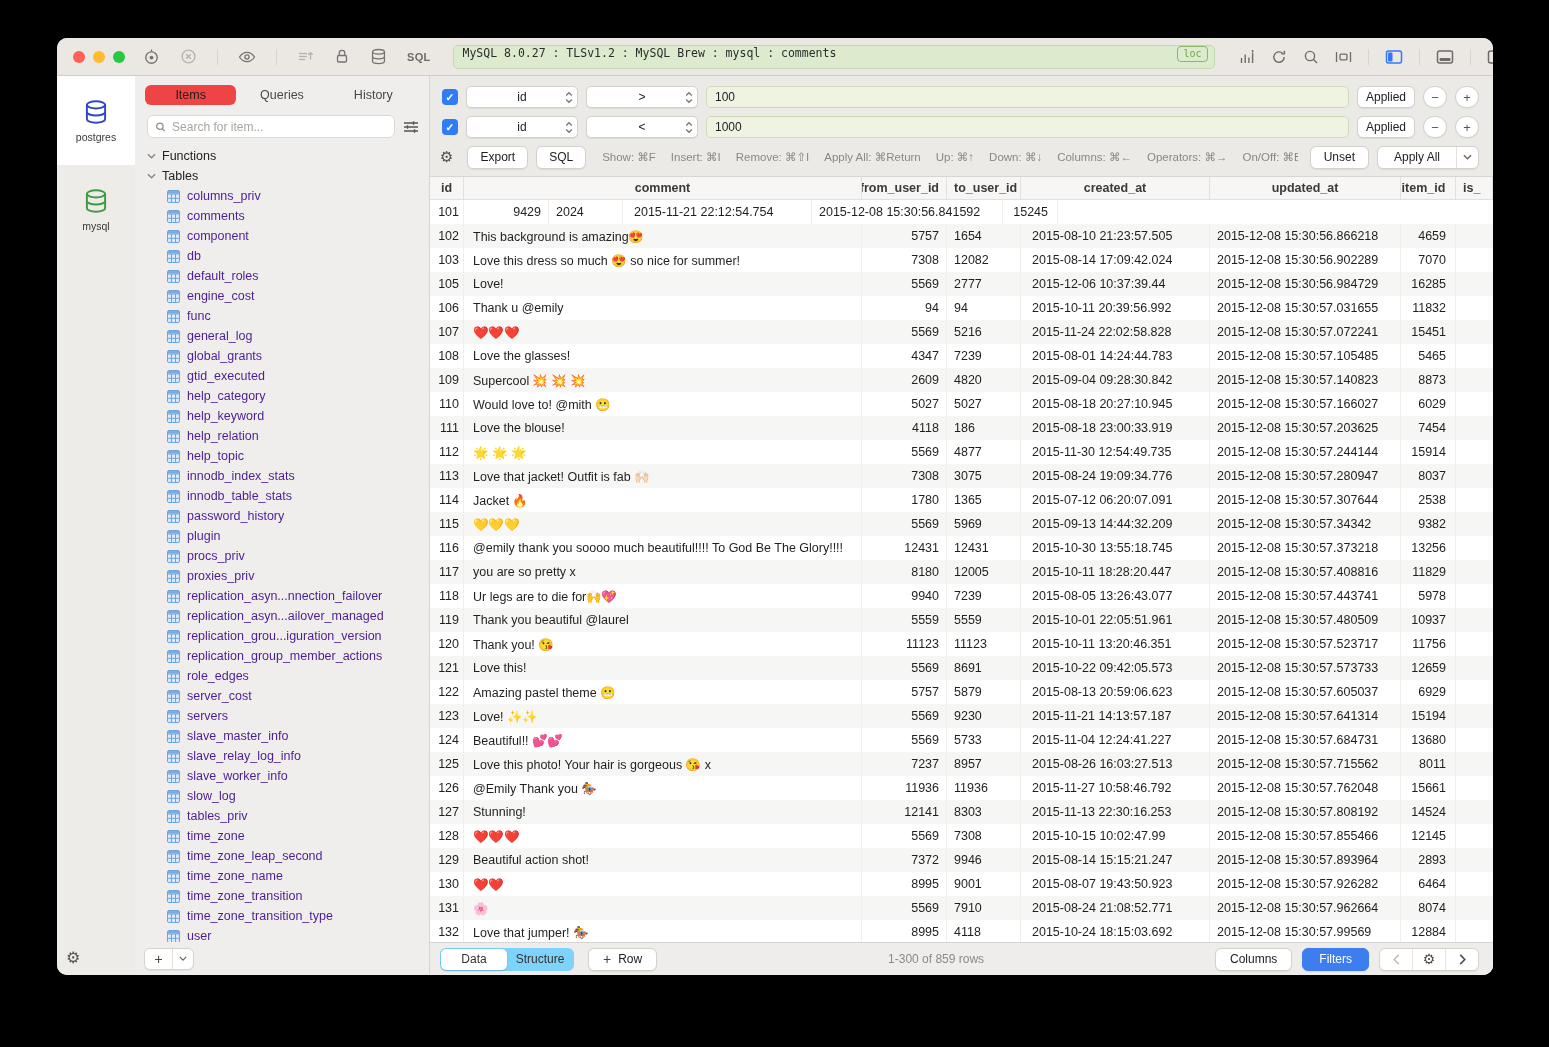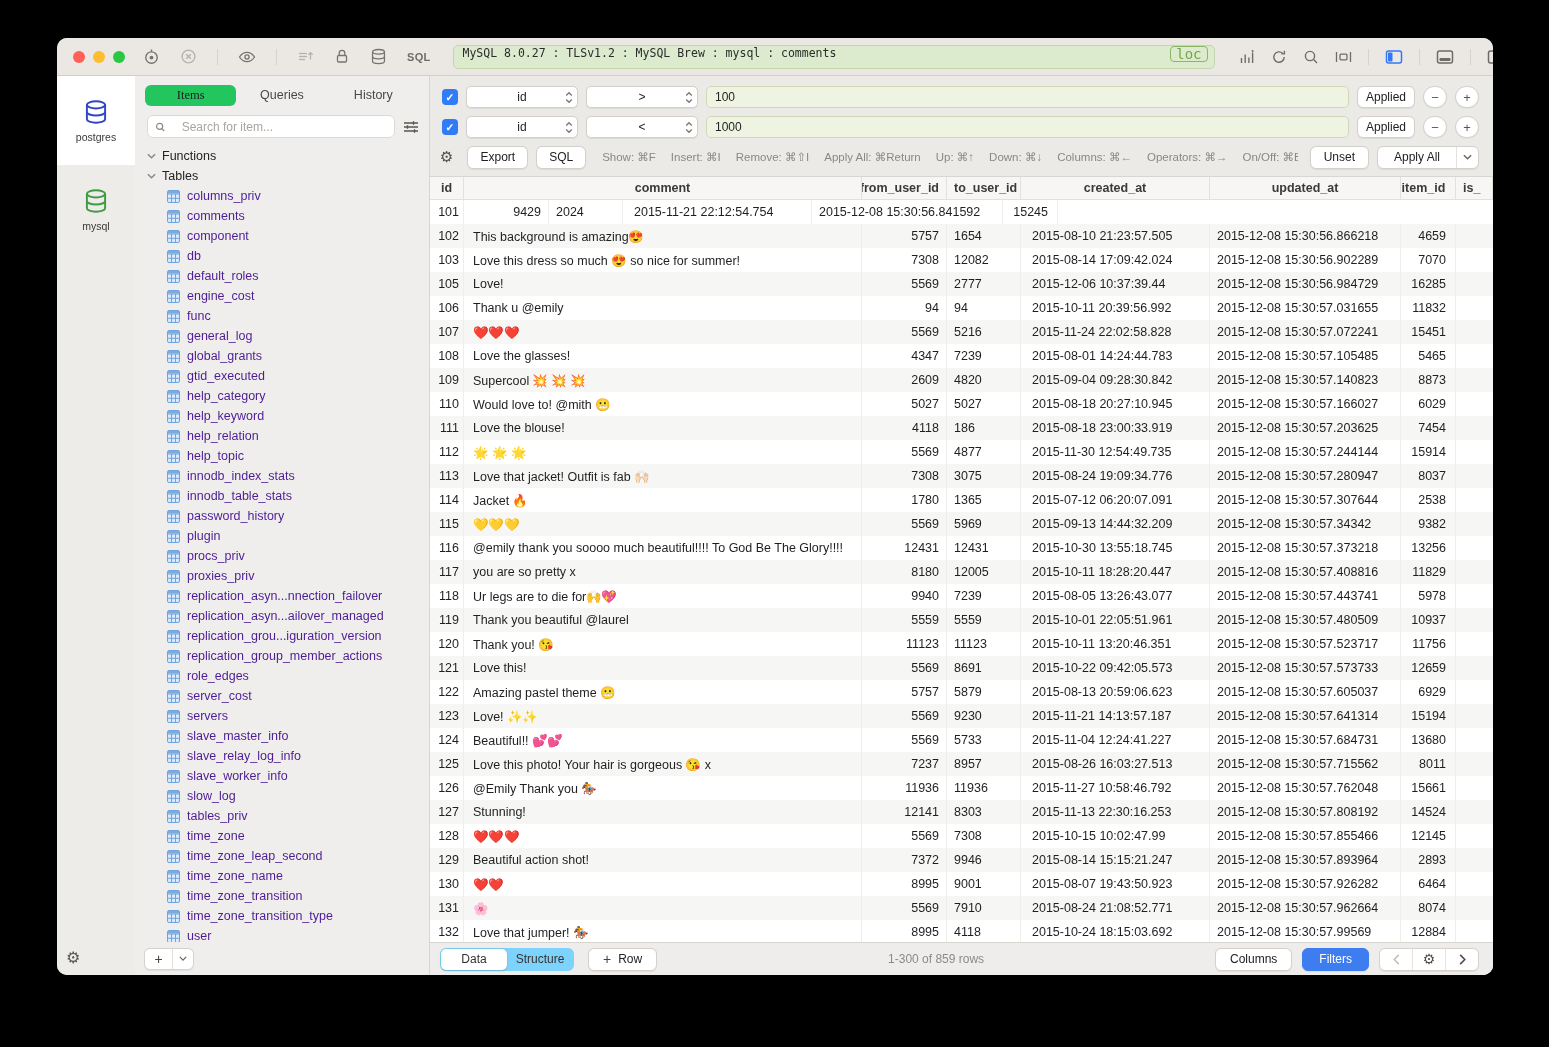--- a/index.html
+++ b/index.html
@@ -9,40 +9,40 @@
   
   .titlebar { height:38px; background:#ebe8e4; border-bottom:1px solid #d2ceca; display:flex; align-items:center; flex-shrink:0; padding:0 14px 0 16px; }
   .lights { display:flex; gap:8px; margin-right:18px; }
   .light { width:12px; height:12px; border-radius:50%; }
   .tb-icons { display:flex; align-items:center; gap:20px; color:#76736f; }
   .tb-icons .dim { opacity:.45; }
   .vdiv { width:1px; height:16px; background:#d7d3cf; }
   .sql-label { font-size:11px; font-weight:bold; color:#6f6c68; letter-spacing:.3px; }
   .conn-bar { flex:0 0 762px; margin-left:22px; height:24px; background:#dcebce; border:1px solid #c3d6ae; border-radius:5px; display:flex; align-items:flex-start; padding:0 6px 0 9px; }
   .conn-text { font-family:"DejaVu Sans Mono", monospace; font-size:11.5px; color:#2c2c2c; flex:1; white-space:nowrap; overflow:hidden; }
-  .loc-badge { font-family:"DejaVu Sans Mono", monospace; font-size:14px; color:#74a648; border:1.5px solid #8ab764; border-radius:4px; padding:0 5px; line-height:14px; }
+  .loc-badge { font-family:"DejaVu Sans Mono", monospace; font-size:10px; color:#74a648; border:1.5px solid #8ab764; border-radius:4px; padding:0 5px; line-height:14px; }
   .tb-right { display:flex; align-items:center; gap:16px; margin-left:24px; color:#6e6b68; }
 
   
   .content { flex:1; display:flex; min-height:0; }
 
   
   .rail { width:78px; background:#eeece9; display:flex; flex-direction:column; flex-shrink:0; position:relative; }
   .rail-item { height:89px; display:flex; flex-direction:column; align-items:center; justify-content:center; gap:6px; }
   .rail-item.active { background:#ffffff; }
   .rail-item .rail-label { font-size:10.5px; color:#3c3a38; }
   .rail-gear { position:absolute; left:9px; bottom:8px; font-size:16px; color:#5a5856; font-family:"DejaVu Sans", sans-serif; }
 
   
   .sidebar { width:295px; background:#f0eeec; border-right:1px solid #d8d5d1; display:flex; flex-direction:column; flex-shrink:0; min-height:0; }
   .side-tabs { display:flex; align-items:center; margin:8px 10px 0 10px; height:22px; }
   .side-tab { flex:1; text-align:center; font-size:12.5px; color:#4a4846; padding:3px 0; border-radius:6px; }
-  .side-tab.active { background:#22c55e; color:#1e1d1c;font-family:Liberation Serif, serif; }
+  .side-tab.active { background:#ef4444; color:#1e1d1c; }
   .search-row { display:flex; align-items:center; gap:8px; margin:9px 10px 4px 12px; }
-  .search-box { flex:1; height:23px; background:#fff; border:1px solid #dcd9d5; border-radius:6px; display:flex; align-items:center; padding:0 7px; gap:16px; }
+  .search-box { flex:1; height:23px; background:#fff; border:1px solid #dcd9d5; border-radius:6px; display:flex; align-items:center; padding:0 7px; gap:6px; }
   .search-box input { border:none; outline:none; background:transparent; font-size:12px; color:#333; width:100%; font-family:"Liberation Sans", sans-serif; }
   .search-box input::placeholder { color:#a9a6a2; }
   .tree { flex:1; overflow:hidden; padding-top:4px; }
   .tree-row { display:flex; align-items:center; gap:6px; height:20px; padding-left:12px; font-size:12.5px; color:#2b2a29; font-weight:600; }
   .tree-row .lbl { font-weight:400; font-size:12.5px; color:#222; }
   .tree-item { display:flex; align-items:center; gap:7px; height:20px; padding-left:32px; font-size:12.5px; color:#4c1d95; white-space:nowrap; }
   .side-footer { height:33px; flex-shrink:0; display:flex; align-items:center; padding-left:9px; }
   .split-btn { display:flex; height:22px; background:#fff; border:1px solid #d6d3cf; border-radius:6px; overflow:hidden; box-shadow:0 .5px 1px rgba(0,0,0,.07); }
   .split-btn > div { display:flex; align-items:center; justify-content:center; color:#444; }
   .split-l { width:27px; font-size:14px; }

